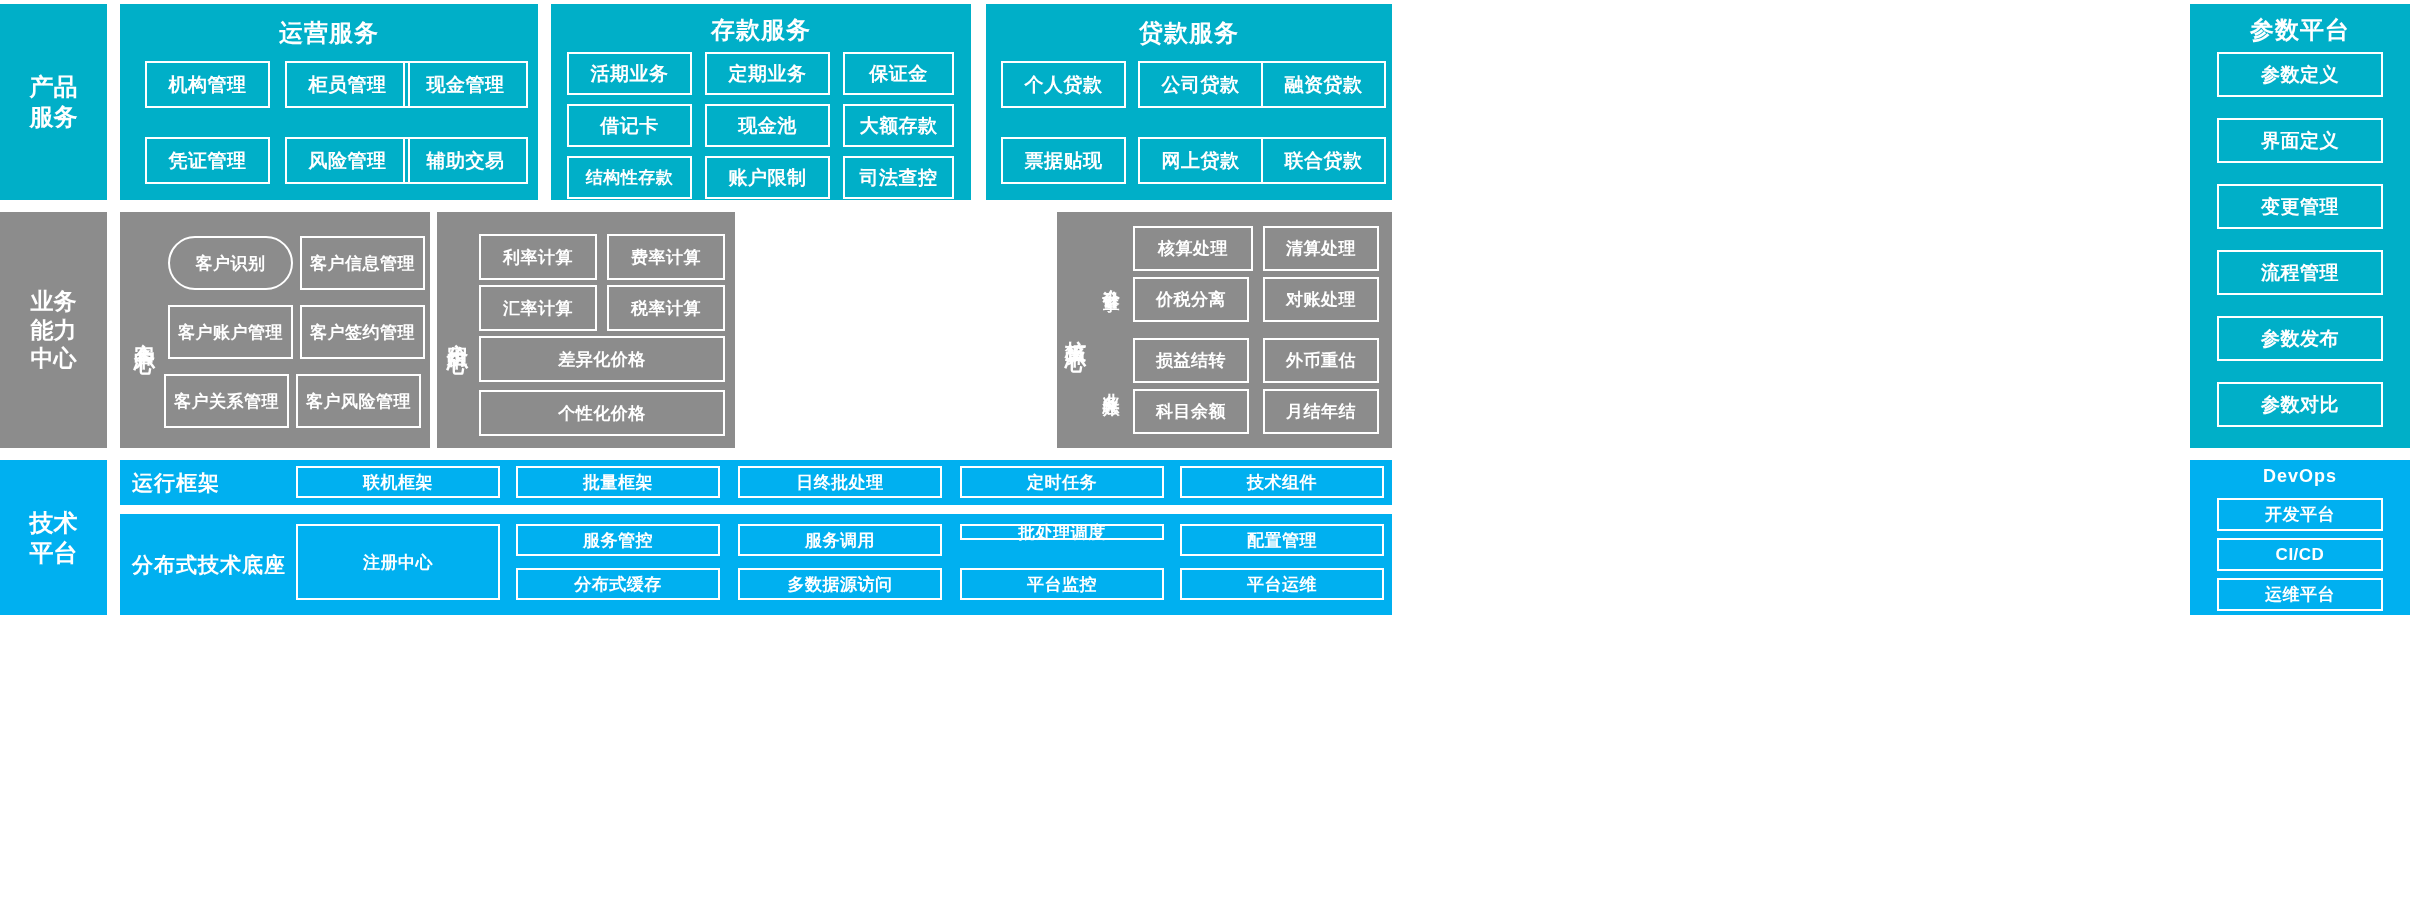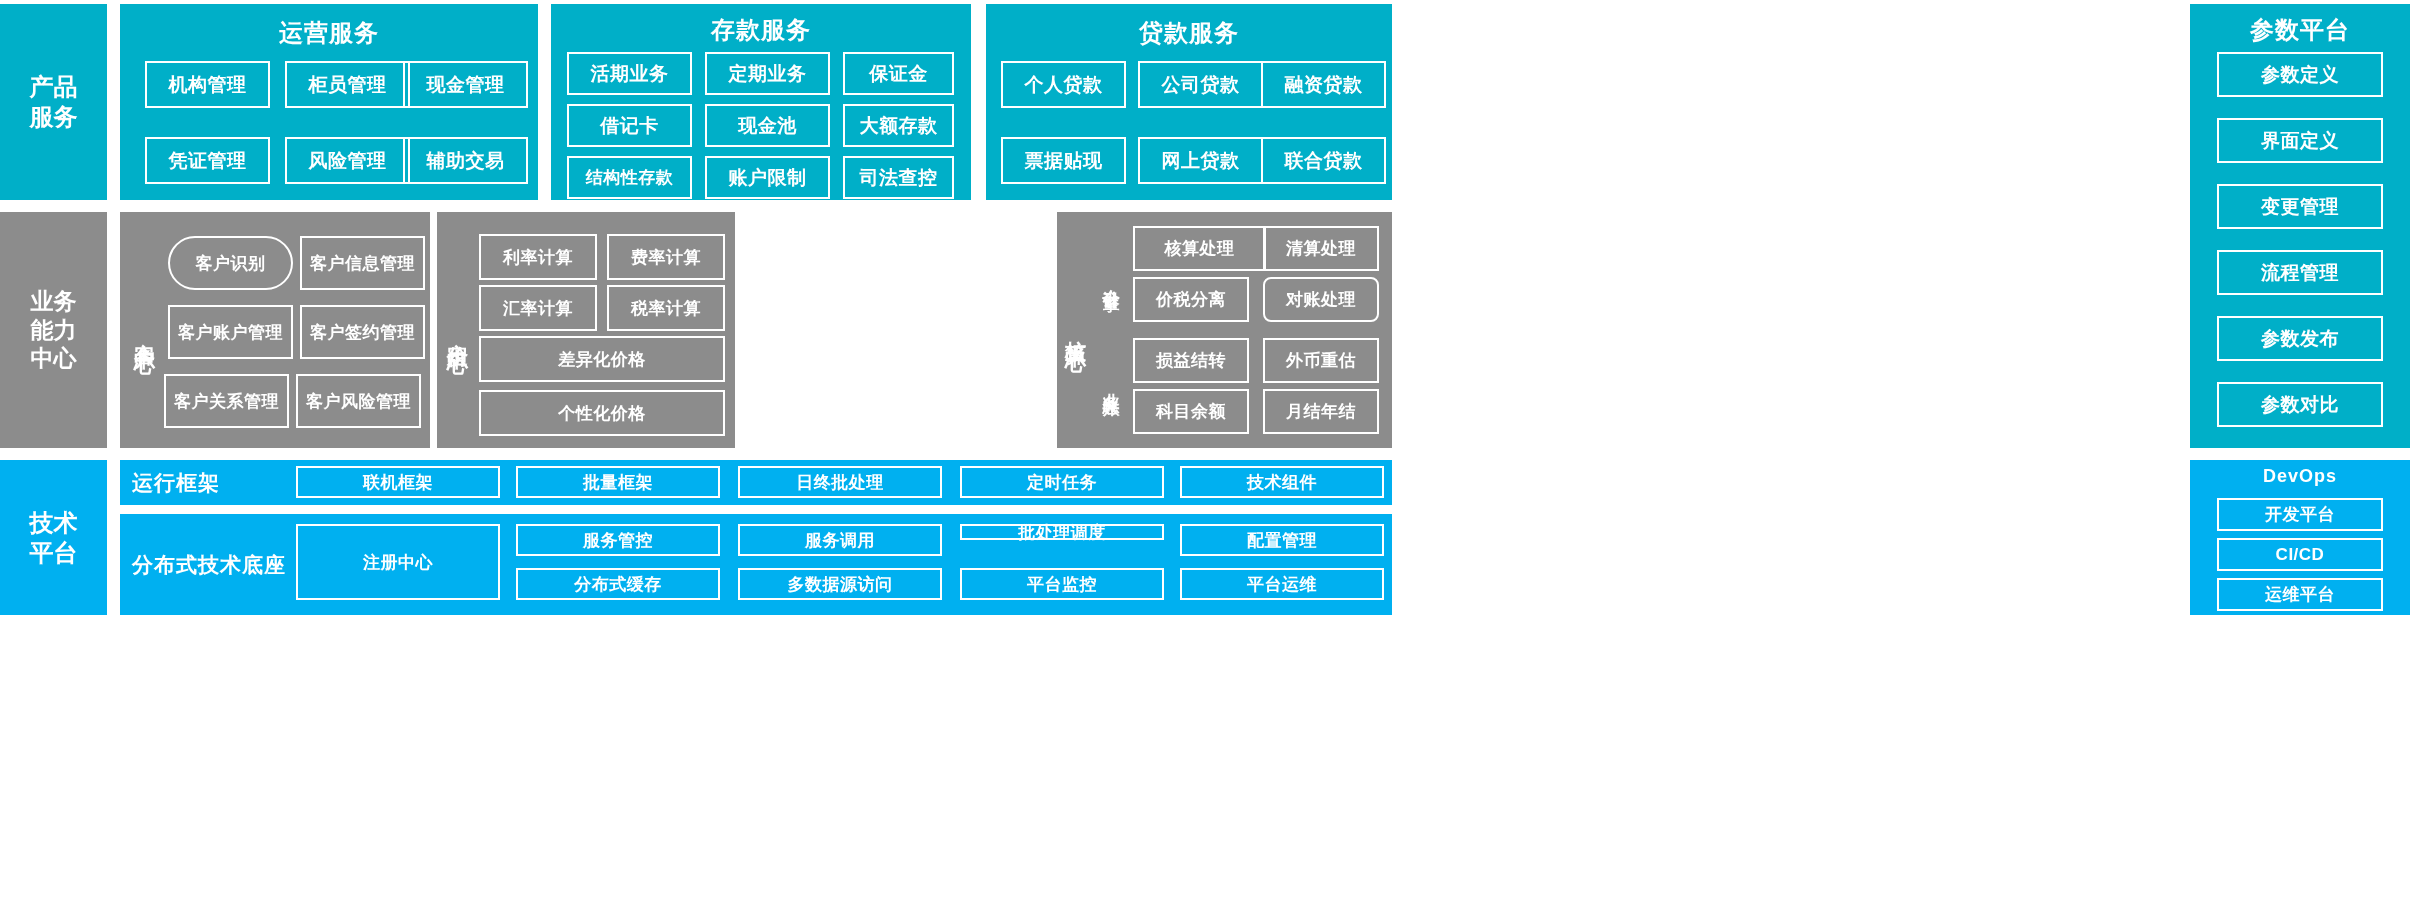--- a/index.html
+++ b/index.html
@@ -179,24 +179,24 @@
     <div class="cell small" style="left:42px; top:124px; width:246px; height:46px;">差异化价格</div>
     <div class="cell small" style="left:42px; top:178px; width:246px; height:46px;">个性化价格</div>
   </div>
 
 
   <div class="panel grey" style="left:1057px; top:212px; width:335px; height:236px;">
     <div class="vlabel" style="left:4px; top:53px; width:30px; height:130px;">核算中心</div>
     <div class="vlabel" style="left:40px; top:14px; width:28px; height:106px; font-size:17px; letter-spacing:2px;">会计引擎</div>
     <div class="vlabel" style="left:40px; top:118px; width:28px; height:106px; font-size:17px; letter-spacing:2px;">业务总账</div>
 
-    <div class="cell small" style="left:76px; top:14px; width:133px; height:45px;">核算处理</div>
+    <div class="cell small" style="left:76px; top:14px; width:120px; height:45px;">核算处理</div>
     <div class="cell small" style="left:206px; top:14px; width:116px; height:45px;">清算处理</div>
     <div class="cell small" style="left:76px; top:65px; width:116px; height:45px;">价税分离</div>
-    <div class="cell small" style="left:206px; top:65px; width:116px; height:45px;border-radius:8px;">对账处理</div>
+    <div class="cell small" style="left:206px; top:65px; width:116px; height:45px;">对账处理</div>
     <div class="cell small" style="left:76px; top:126px; width:116px; height:45px;">损益结转</div>
     <div class="cell small" style="left:206px; top:126px; width:116px; height:45px;">外币重估</div>
     <div class="cell small" style="left:76px; top:177px; width:116px; height:45px;">科目余额</div>
     <div class="cell small" style="left:206px; top:177px; width:116px; height:45px;">月结年结</div>
   </div>
 
   <div class="band lightblue layer-label" style="left:0px; top:460px; width:107px; height:155px; font-size:24px;">
     <span style="white-space:pre-line;">技术
 平台</span>
   </div>

